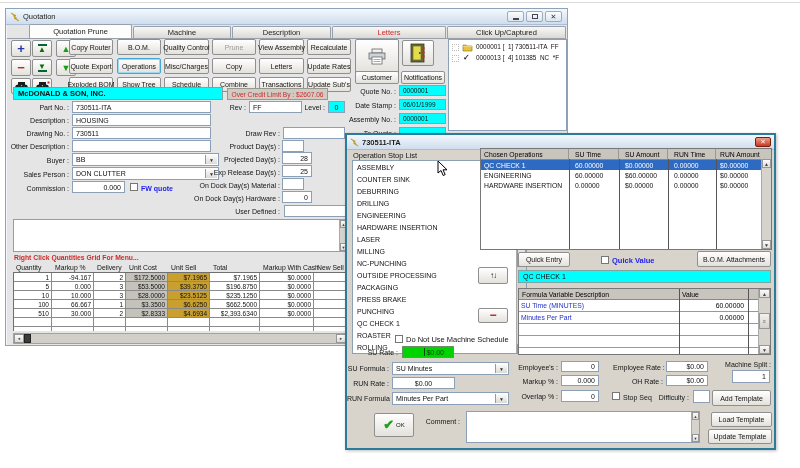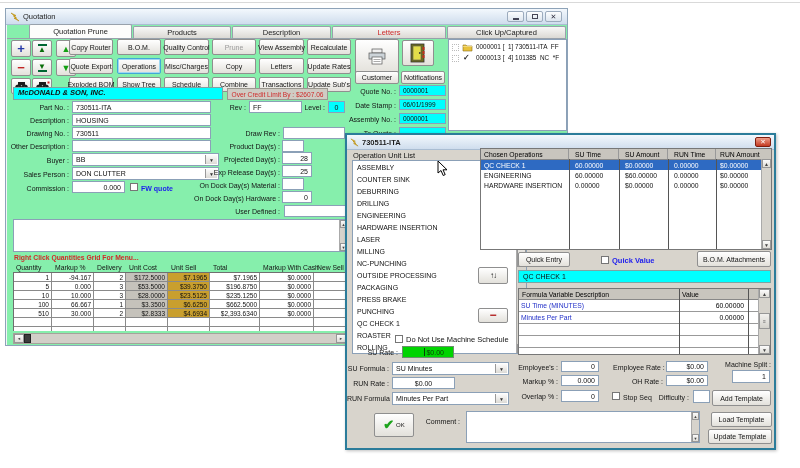--- a/index.html
+++ b/index.html
@@ -1,18 +1,18 @@
 <!DOCTYPE html>
 <html><head>
 <meta charset="utf-8">
 <style>
   html,body{margin:0;padding:0;background:#fff;}
   #screen{position:relative;width:800px;height:468px;background:#fff;overflow:hidden;
           font-family:"Liberation Sans",sans-serif;-webkit-font-smoothing:antialiased;}
-  .win{position:absolute;background:#86efac;border:1px solid #8ea3b8;box-sizing:border-box;
+  .win{position:absolute;background:#e5e5e5;border:1px solid #8ea3b8;box-sizing:border-box;
        box-shadow:inset 1px 1px 0 #f2f5f9;}
   .titlebar{position:absolute;left:0;top:0;right:0;height:15px;
             background:linear-gradient(#f3f8fd,#cfdded);border-bottom:1px solid #aabdd2;
             display:flex;align-items:center;}
   .ttl{font-size:7.5px;color:#1c1c1c;margin-left:3px;}
   .tab{position:absolute;height:12px;display:flex;align-items:center;justify-content:center;
        font-size:7.5px;color:#222;background:linear-gradient(#f8f8f7,#dbd9d4);
        border:1px solid #98a1ab;border-bottom:none;border-radius:2px 2px 0 0;box-sizing:border-box;}
   .tab.active{background:#fdfdfc;height:14px;z-index:3;}
   .btn{position:absolute;background:linear-gradient(#ffffff,#e3e1db);border:1px solid #8f8f8f;
@@ -71,21 +71,21 @@
             <span style="width:6px;height:5px;border:1px solid #445;box-sizing:border-box;"></span>
           </span>
         <span class="btn" style="position:static;width:17px;height:11px;background:linear-gradient(#fcfdfe,#dde5ee);border-color:#9cabbd;font-size:7px;color:#334;">✕</span>
       </span>
     </div>
 
     <div class="tab active" style="left:23px;top:15px;width:103px;">
         <span>Quotation Prune</span>
       </div>
     <div class="tab" style="left:127px;top:17px;width:98px;">
-        <span>Products</span>
+        <span>Machine</span>
       </div>
     <div class="tab" style="left:226px;top:17px;width:99px;">
         <span>Description</span>
       </div>
     <div class="tab" style="left:326px;top:17px;width:114px;">
         <span class="redtxt">Letters</span>
       </div>
     <div class="tab" style="left:441px;top:17px;width:119px;">
         <span>Click Up/Captured</span>
       </div>
@@ -250,21 +250,21 @@
           </span>
         <span style="position:absolute;left:27px;top:1px;font-size:6.4px;white-space:pre;color:#111;">0000001 [  1] 730511-ITA  FF</span>
       </div>
       <div style="position:relative;height:11px;">
         <span style="position:absolute;left:3px;top:2px;width:7px;height:7px;border:1px dotted #bbb;box-sizing:border-box;"></span>
         <span style="position:absolute;left:14px;top:0px;font-size:8px;font-weight:bold;color:#222;">✓</span>
         <span style="position:absolute;left:27px;top:1px;font-size:6.4px;white-space:pre;color:#111;">0000013 [  4] 101385  NC  *F</span>
       </div>
     </div>
 
-    <div style="position:absolute;left:7px;top:78px;width:210px;height:13px;background:#00ffff;border:1px solid #7da3a3;box-sizing:border-box;display:flex;font-style:italic;">
+    <div style="position:absolute;left:7px;top:78px;width:210px;height:13px;background:#00ffff;border:1px solid #7da3a3;box-sizing:border-box;display:flex;align-items:center;">
       <span style="font-size:7.5px;font-weight:bold;color:#101010;margin-left:4px;">McDONALD &amp; SON, INC.</span>
     </div>
     <div style="position:absolute;left:221px;top:79px;width:101px;height:12px;background:#cfccc4;border:1px solid #9a978f;box-sizing:border-box;display:flex;align-items:center;justify-content:center;">
       <span class="redtxt" style="font-size:6.6px;">Over Credit Limit By : $2607.06</span>
     </div>
 
     <div class="lbl" style="left:0px;top:94px;width:63px;">Part No. :</div>
     <div class="fld" style="left:66px;top:92px;width:139px;height:12px;">
         <span>730511-ITA</span>
       </div>
@@ -445,21 +445,21 @@
     <div class="titlebar" style="height:14px;">
       <span style="margin-left:3px;display:inline-flex;">
         <svg width="9" height="9" viewBox="0 0 10 10">
             <polygon points="1,1 6,3.5 3.4,4 9,9 4,6.2 6.5,5.8" fill="#f2b705" stroke="#a87f08" stroke-width="0.5"></polygon>
           </svg>
       </span>
       <span class="ttl" style="font-weight:bold;">730511-ITA</span>
       <span class="btn" style="position:absolute;right:3px;top:2px;width:16px;height:10px;background:linear-gradient(#f0a violet,#c43a22);background:linear-gradient(#ef9d88,#c43a22);border-color:#7e1d0e;color:#fff;font-size:6.5px;">✕</span>
     </div>
 
-    <div class="lbl l" style="left:6px;top:16px;width:120px;font-size:7.5px;">Operation Unit List</div>
+    <div class="lbl l" style="left:6px;top:16px;width:120px;font-size:7.5px;">Operation Stop List</div>
 
     <div style="position:absolute;left:5px;top:25px;width:175px;height:194px;background:#fff;border:1px solid #8ba0b7;box-sizing:border-box;overflow:hidden;">
       <div style="position:absolute;left:1px;top:1px;width:162px;">
         <div class="pli">ASSEMBLY</div>
         <div class="pli">COUNTER SINK</div>
         <div class="pli">DEBURRING</div>
         <div class="pli">DRILLING</div>
         <div class="pli">ENGINEERING</div>
         <div class="pli">HARDWARE INSERTION</div>
         <div class="pli">LASER</div>

